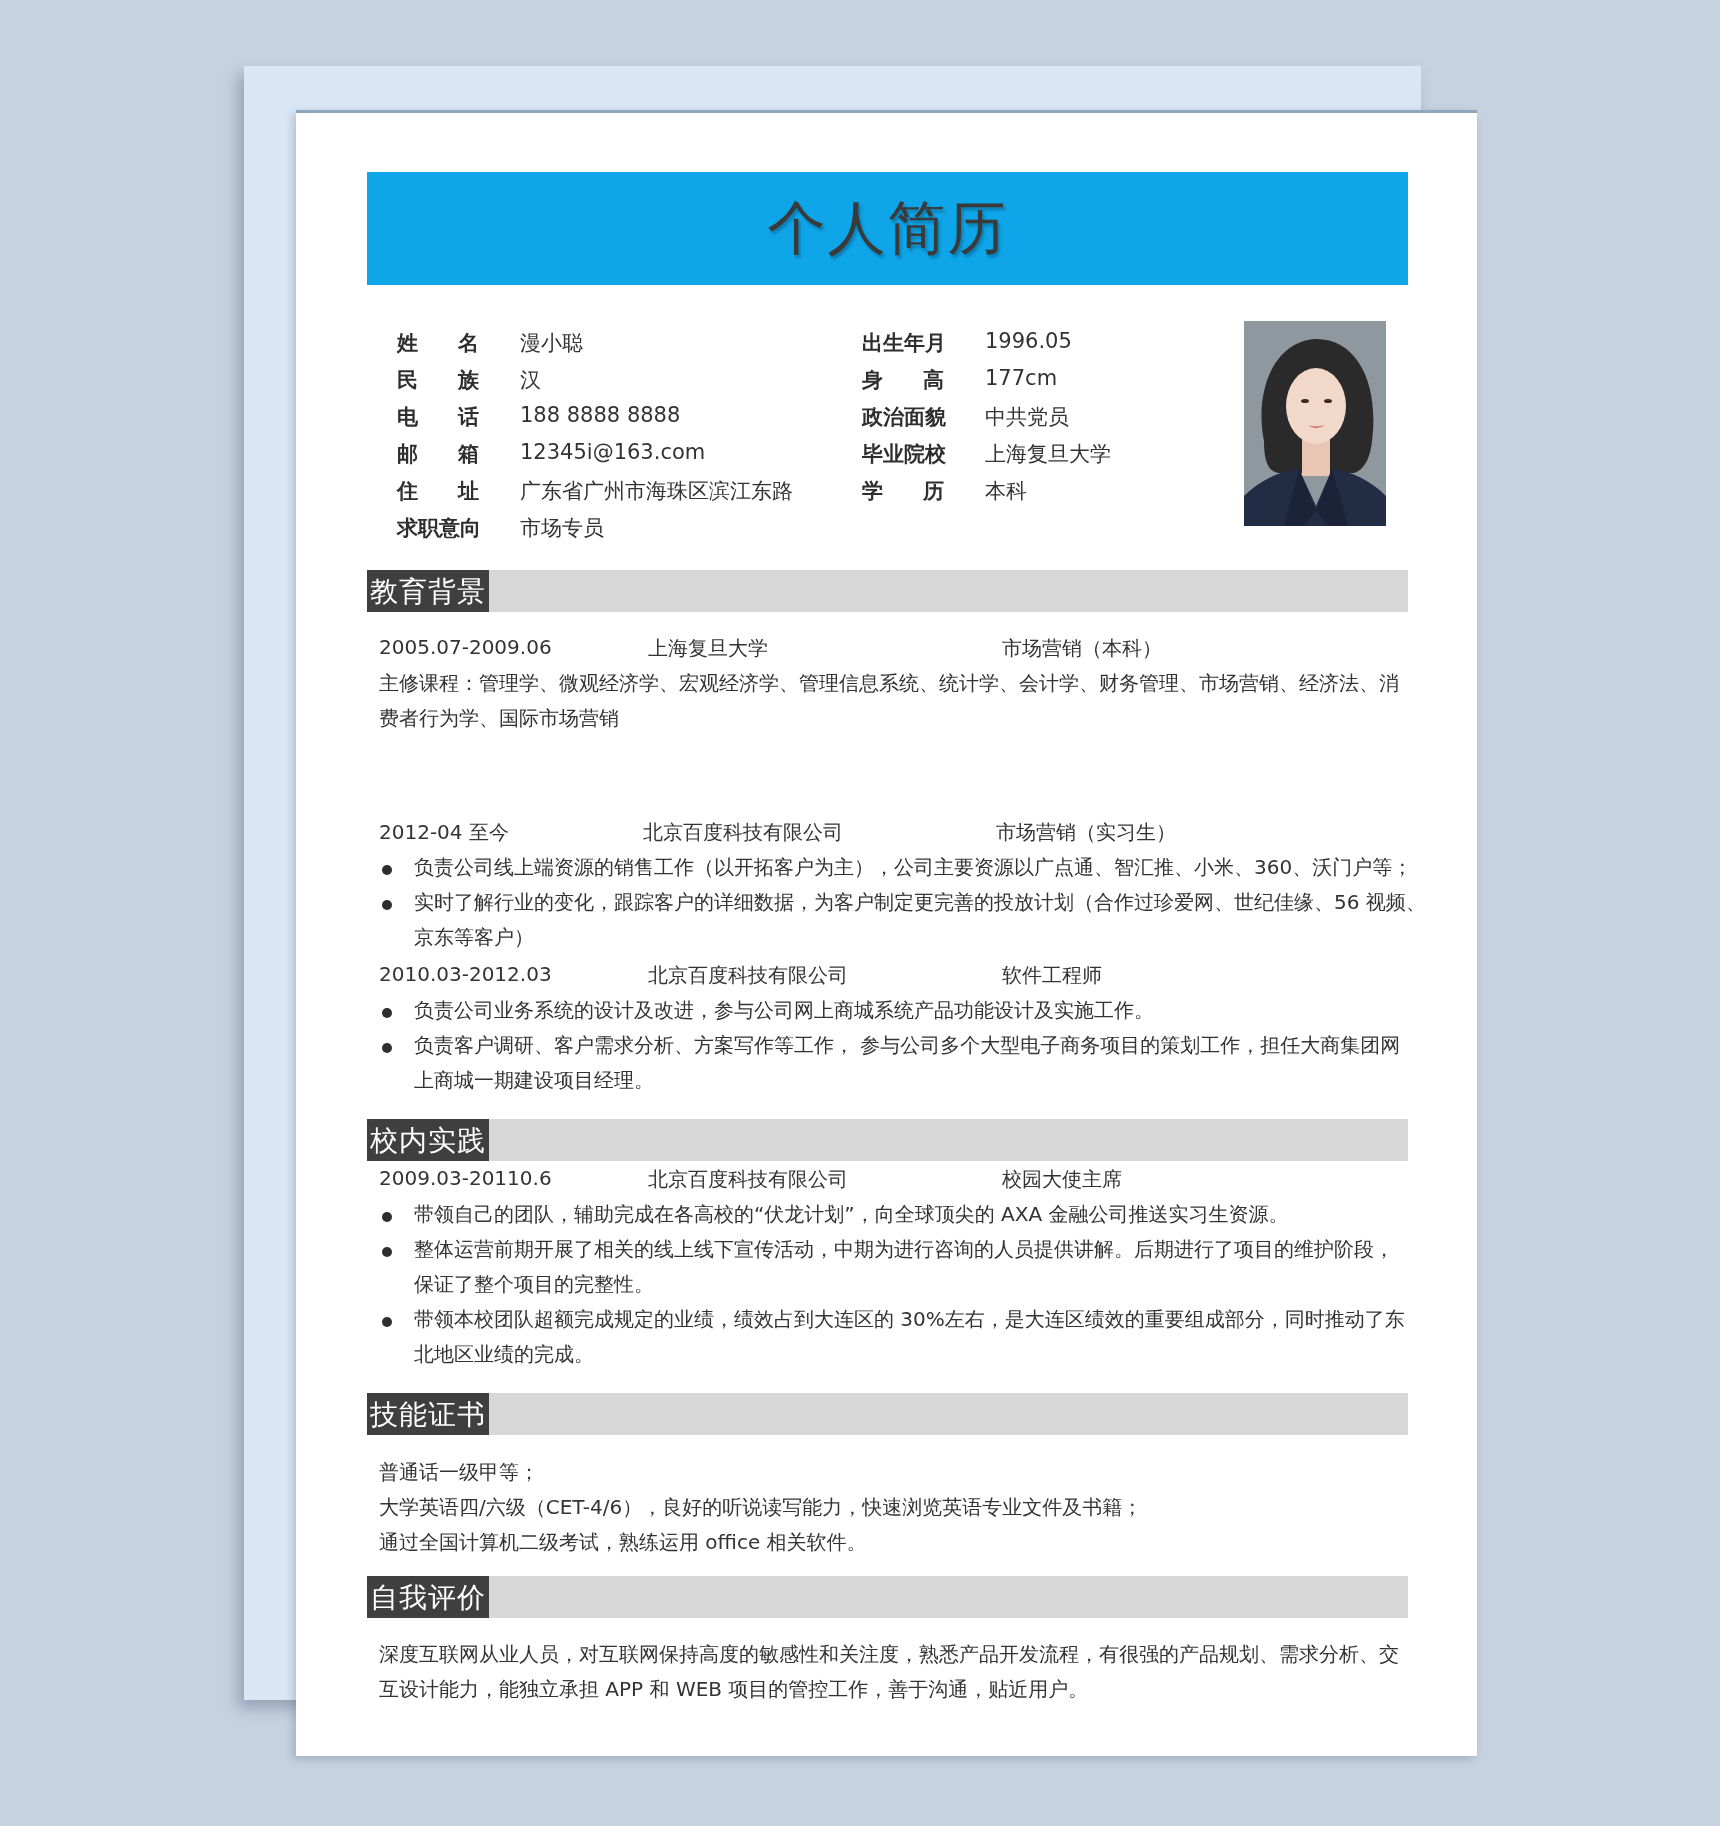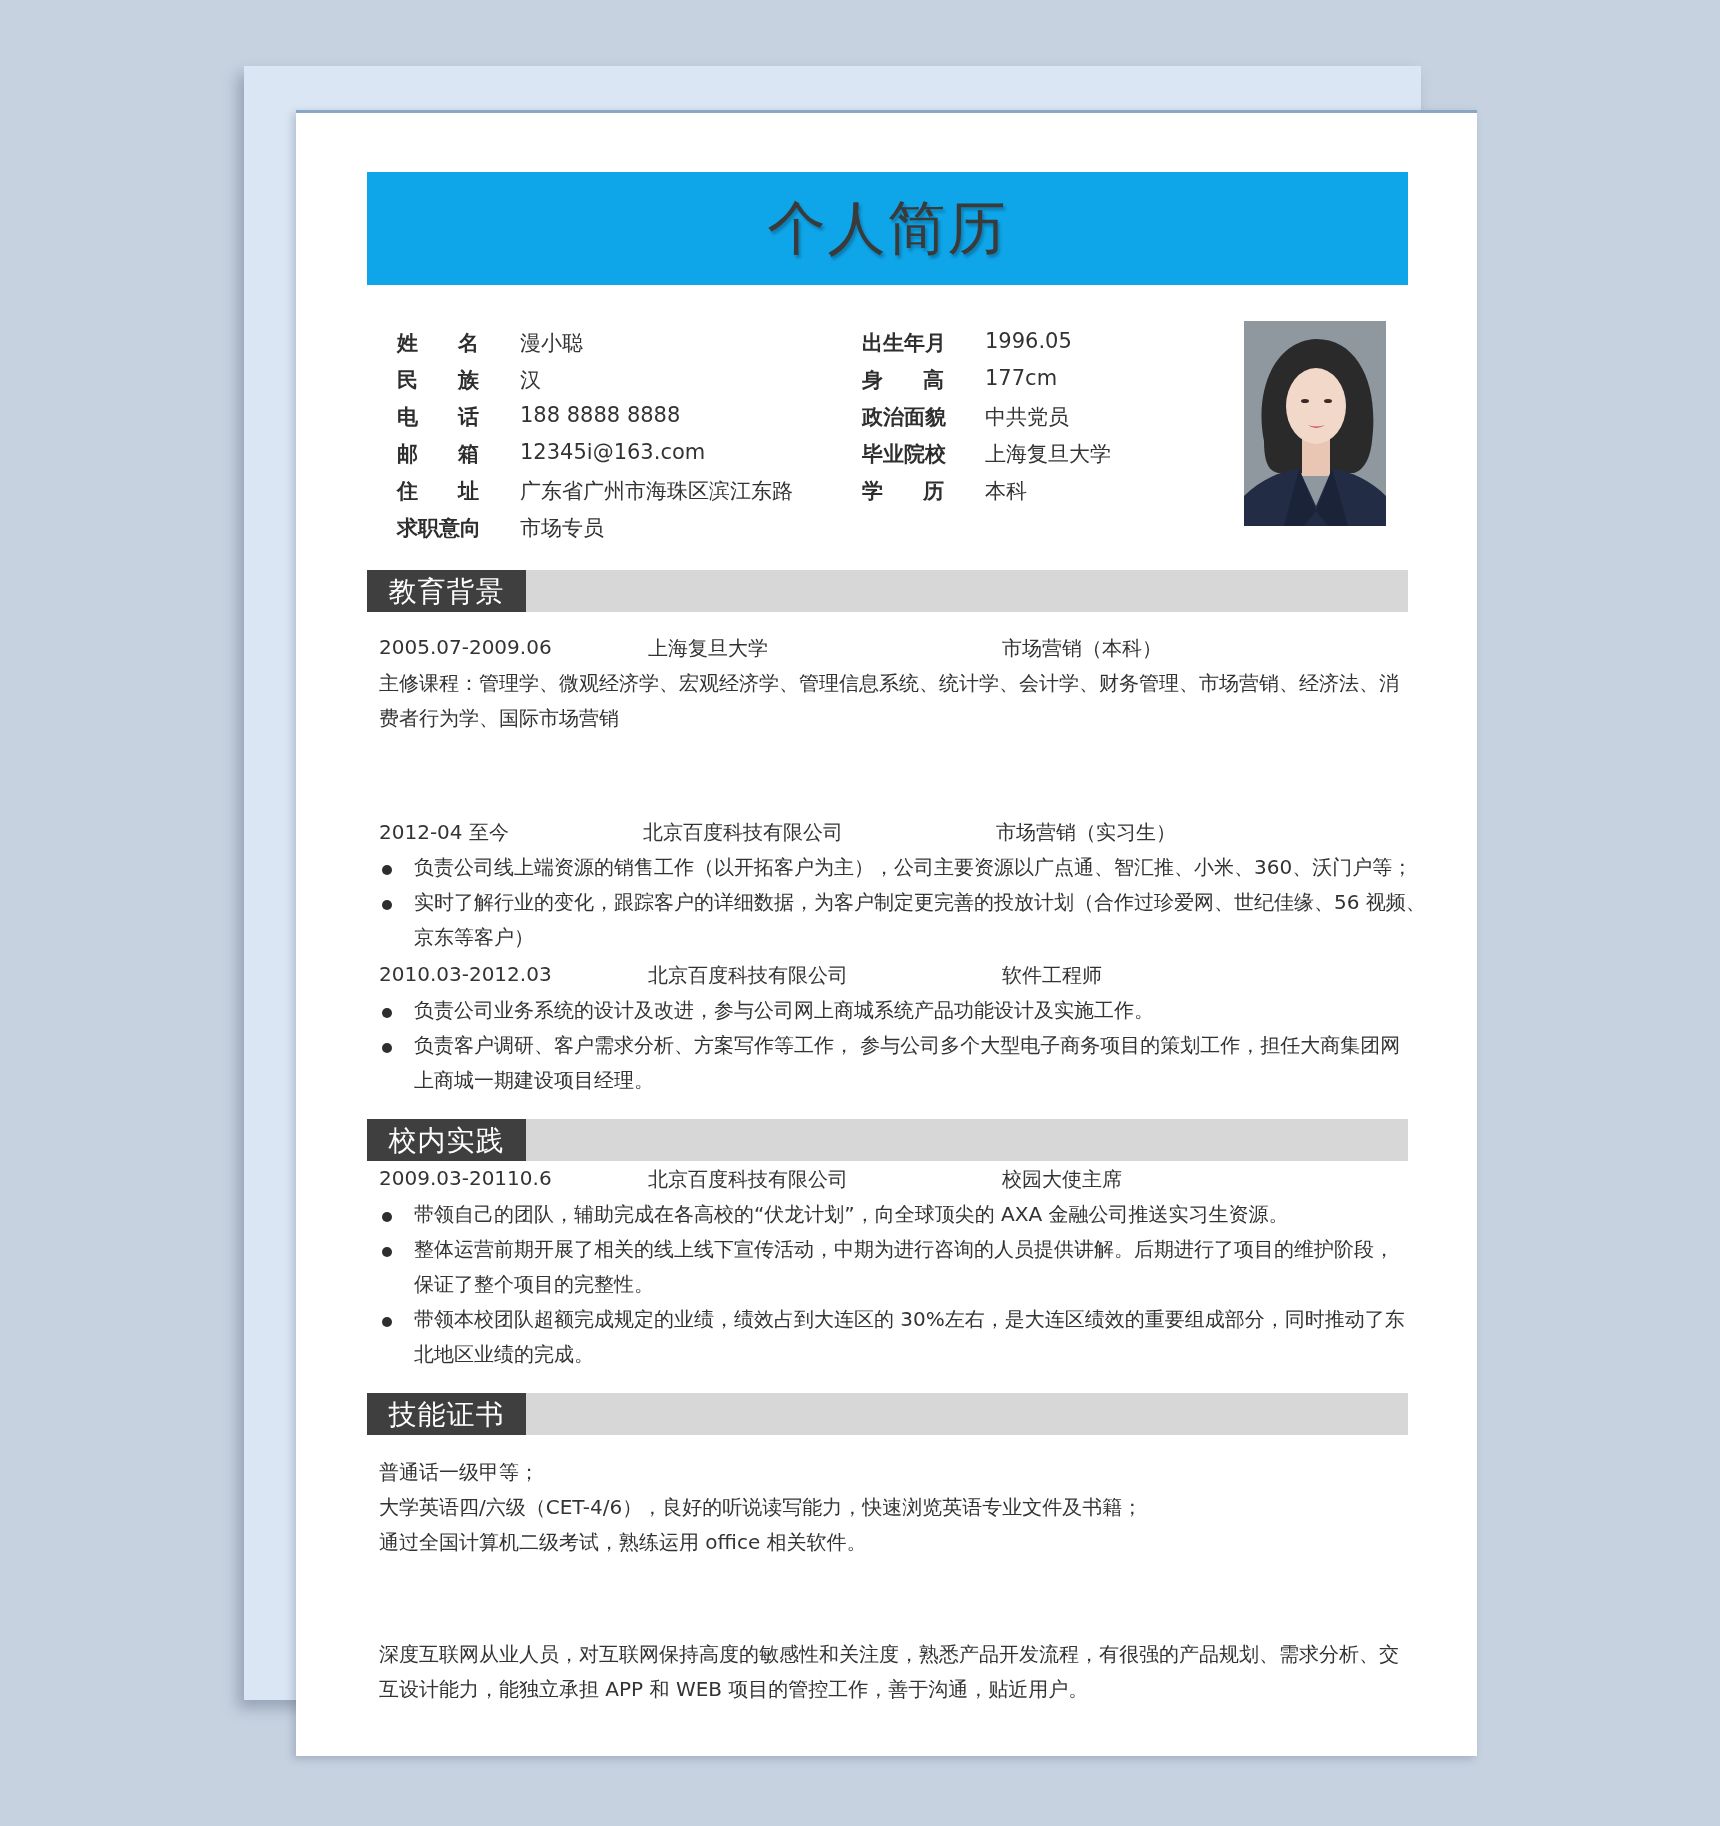--- a/index.html
+++ b/index.html
@@ -45,21 +45,21 @@
     position: absolute; left: 948px; top: 208px;
     width: 142px; height: 205px;
     background: #8e979e;
     overflow: hidden;
   }
   .section-bar {
     position: absolute; left: 71px; width: 1041px; height: 42px;
     background: #d7d7d7;
   }
   .section-label {
-    position: absolute; left: 0; top: 0; height: 42px; width: 159px;
+    position: absolute; left: 0; top: 0; height: 42px; width: 122px;
     background: #3f3f3f; color: #fff;
     font-size: 28px; line-height: 44px; text-align: center;
     letter-spacing: 1px;
   }
   .body-text { font-size: 20px; color: #333; }
   .bullet {
     position: absolute; width: 10px; height: 10px; border-radius: 50%;
     background: #2e2e2e;
   }
 </style>
@@ -226,18 +226,21 @@
 
   <div class="section-bar" style="top:1280px;">
     <div class="section-label">技能证书</div>
   </div>
   <div>
     <span class="abs body-text" style="left:83px; top:1346px;">普通话一级甲等；</span>
     <span class="abs body-text" style="left:83px; top:1381px;">大学英语四/六级（CET-4/6），良好的听说读写能力，快速浏览英语专业文件及书籍；</span>
     <span class="abs body-text" style="left:83px; top:1416px;">通过全国计算机二级考试，熟练运用 office 相关软件。</span>
   </div>
 
+  <div class="section-bar" style="top:1463px;">
+    <div class="section-label">自我评价</div>
+  </div>
   <div>
     <span class="abs body-text" style="left:83px; top:1528px;">深度互联网从业人员，对互联网保持高度的敏感性和关注度，熟悉产品开发流程，有很强的产品规划、需求分析、交</span>
     <span class="abs body-text" style="left:83px; top:1563px;">互设计能力，能独立承担 APP 和 WEB 项目的管控工作，善于沟通，贴近用户。</span>
   </div>
 
 </div>
 
 </body></html>

